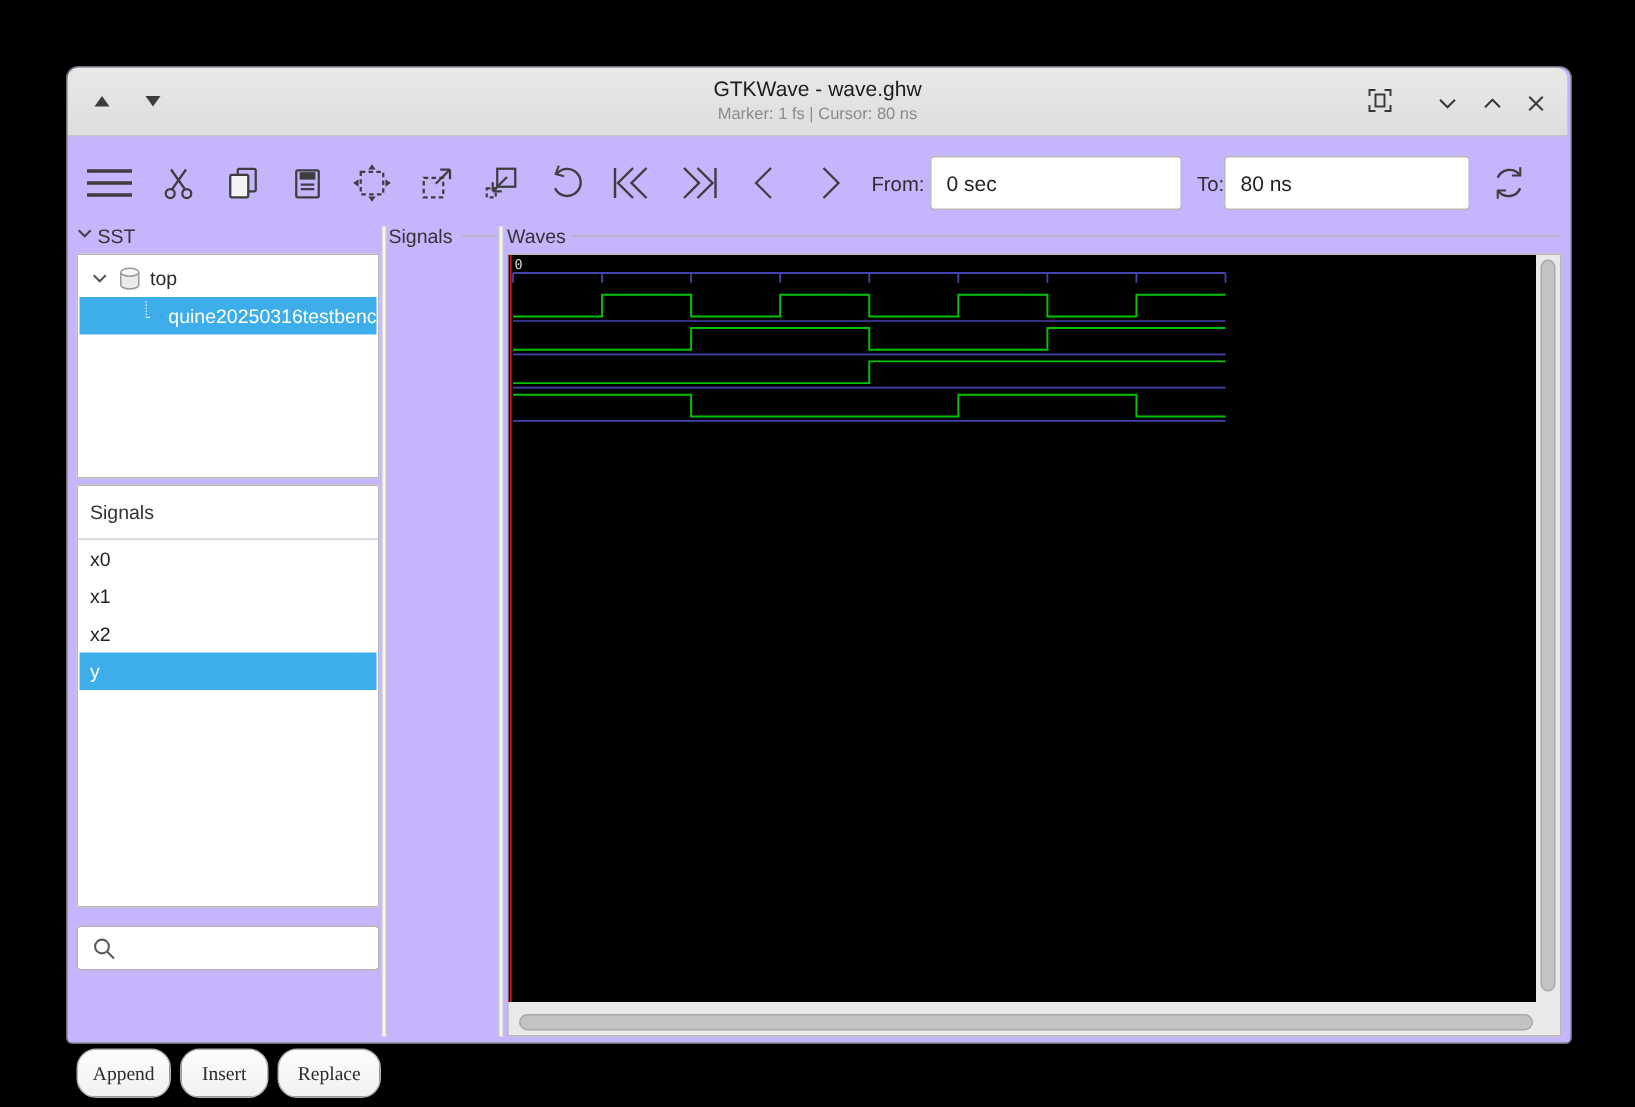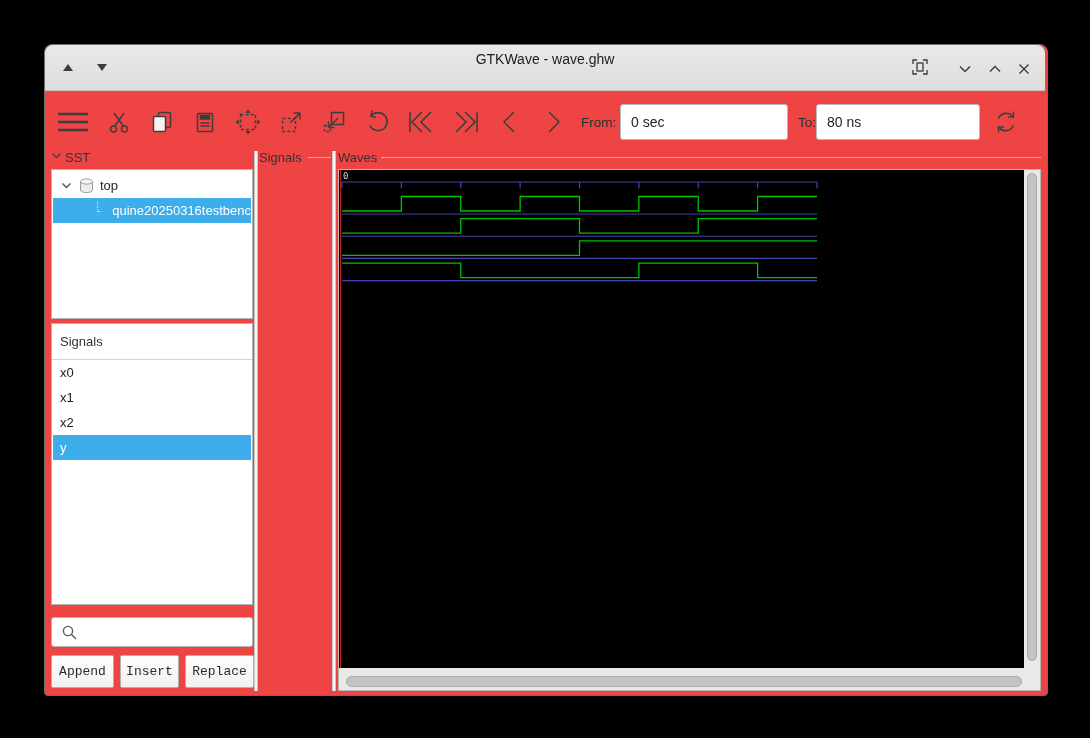--- a/index.html
+++ b/index.html
@@ -1,19 +1,19 @@
 <!DOCTYPE html>
 <html><head>
 <meta charset="utf-8">
 <style>
   html,body{margin:0;padding:0;background:#000;width:1090px;height:738px;
     font-family:"Liberation Sans",sans-serif;-webkit-font-smoothing:antialiased;}
   .abs{position:absolute;box-sizing:border-box;}
   #window{position:absolute;left:44px;top:44px;width:1002px;height:650px;
-    background:#ef4444;border:1px solid #6f6f6f;border-radius:8px 8px 4px 4px;}
+    background:#c4b5fd;border:1px solid #6f6f6f;border-radius:8px 8px 4px 4px;}
   
   #titlebar{left:0;top:0;width:1000px;height:46px;background:linear-gradient(#e9e8e7,#dfdedd);
     border-bottom:1px solid #c6c5c4;border-radius:8px 8px 0 0;}
   .tri-up{width:0;height:0;border-left:5px solid transparent;border-right:5px solid transparent;
     border-bottom:7px solid #3c3c3c;}
   .tri-down{width:0;height:0;border-left:5px solid transparent;border-right:5px solid transparent;
     border-top:7px solid #3c3c3c;}
   #tb-center{left:0;top:6px;width:100%;text-align:center;}
   #tb-title{font-size:14px;color:#1c1c1c;}
   #tb-sub{font-size:11px;color:#8b8b8b;margin-top:3px;}
@@ -35,40 +35,41 @@
     font-size:13px;color:#222;}
   .lrow.sel{background:#3daee9;color:#fff;}
   .mono{font-family:"DejaVu Sans Mono",monospace;}
   .mrow{position:absolute;left:1px;right:1px;height:22px;line-height:22px;padding-left:6px;
     font-size:13px;color:#141414;white-space:pre;}
   .mrow.sel{background:#3d6ab2;color:#fff;}
   #time-header{position:absolute;left:1px;right:1px;top:4px;height:21px;line-height:21px;padding-left:6px;
     font-size:13px;color:#111;background:linear-gradient(#dadada,#c7c7c7);border-bottom:1px solid #adadad;white-space:pre;}
   .splitter{border-left:1px solid #c8c8c8;border-right:1px solid #c8c8c8;background:#f4f4f4;}
   .btn{position:absolute;height:31px;background:linear-gradient(#fdfdfd,#f1f1f1);
-    border:1px solid #b1b1b1;border-radius:2px;font-size:13px;color:#2b2b2b;
-    display:flex;align-items:center;justify-content:center;font-family:Liberation Mono, monospace;}
+    border:1px solid #b1b1b1;border-radius:13px;font-size:13px;color:#2b2b2b;
+    display:flex;align-items:center;justify-content:center;font-family:Liberation Serif, serif;margin-top:44px;}
   .scroll-thumb{background:#c3c3c3;border:1px solid #a9a9a9;border-radius:6px;}
   #wave-canvas{background:#000;}
   svg{display:block;}
 </style>
 </head>
 <body>
 
 <div id="window">
 
   <div id="titlebar" class="abs">
     <div class="abs winbtn" style="left:18px;top:19px;">
         <div class="tri-up"></div>
       </div>
     <div class="abs winbtn" style="left:52px;top:19px;">
         <div class="tri-down"></div>
       </div>
     <div id="tb-center" class="abs">
       <div id="tb-title">GTKWave - wave.ghw</div>
+      <div id="tb-sub">Marker: 1 fs  |  Cursor: 80 ns</div>
     </div>
     <div class="abs winbtn" style="left:866px;top:13px;">
       <svg width="18" height="18" viewBox="0 0 18 18" fill="none" stroke="#3a3a3a" stroke-width="1.3">
         <path d="M2 6 V2 H6 M12 2 H16 V6 M16 12 V16 H12 M6 16 H2 V12"></path>
           <rect x="6" y="5" width="6" height="8"></rect>
       </svg>
     </div>
     <div class="abs winbtn" style="left:912px;top:16px;">
       <svg width="16" height="16" viewBox="0 0 16 16" fill="none" stroke="#3a3a3a" stroke-width="1.4">
           <polyline points="3,5.5 8,10.5 13,5.5"></polyline>

